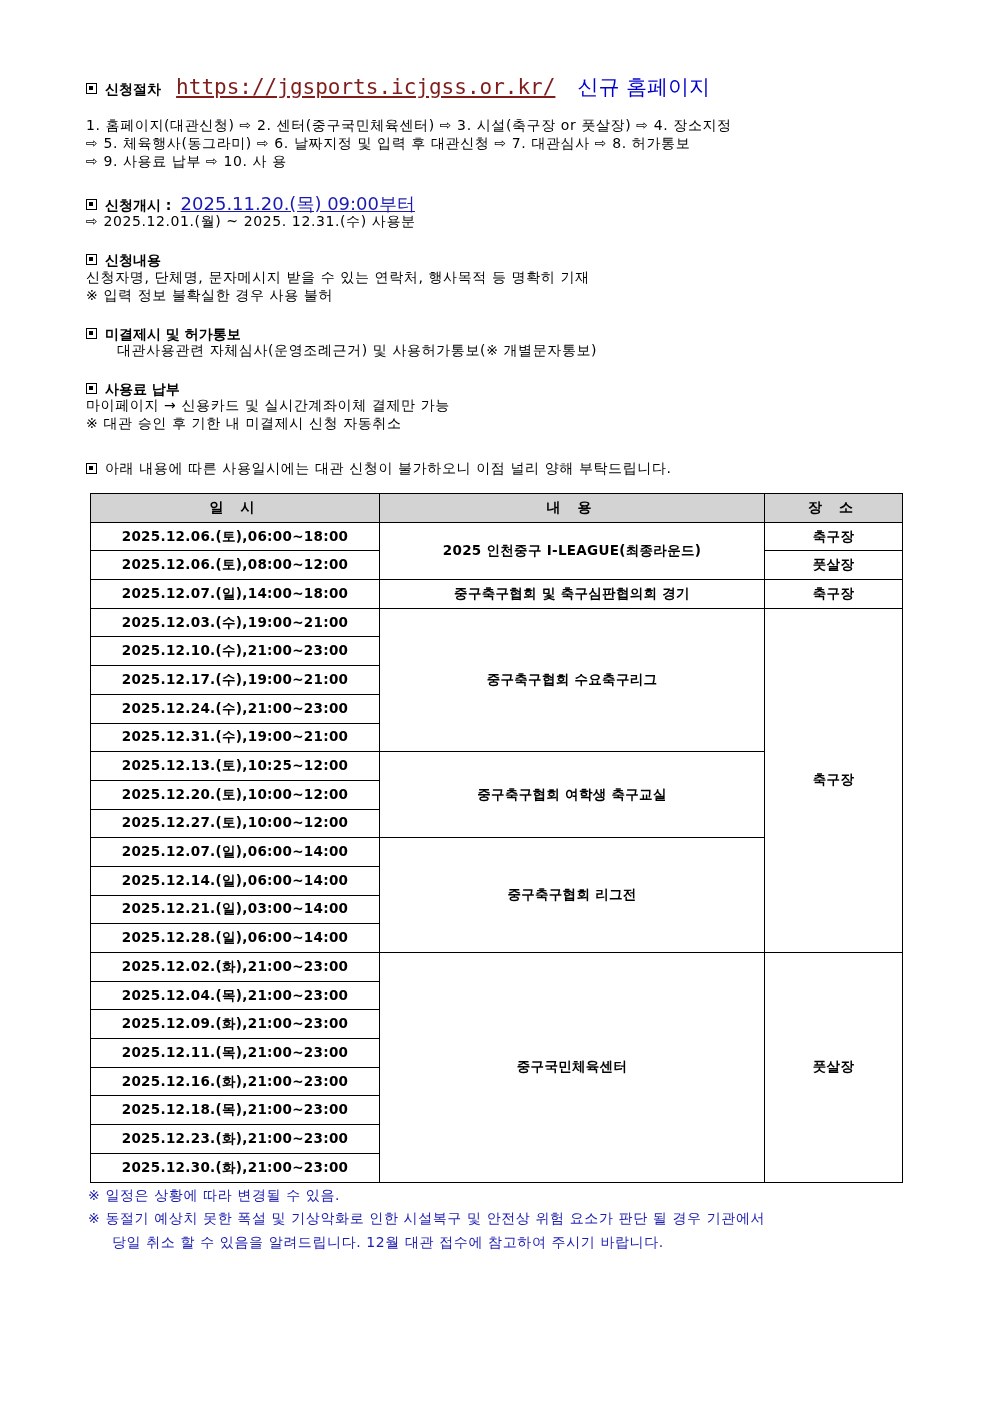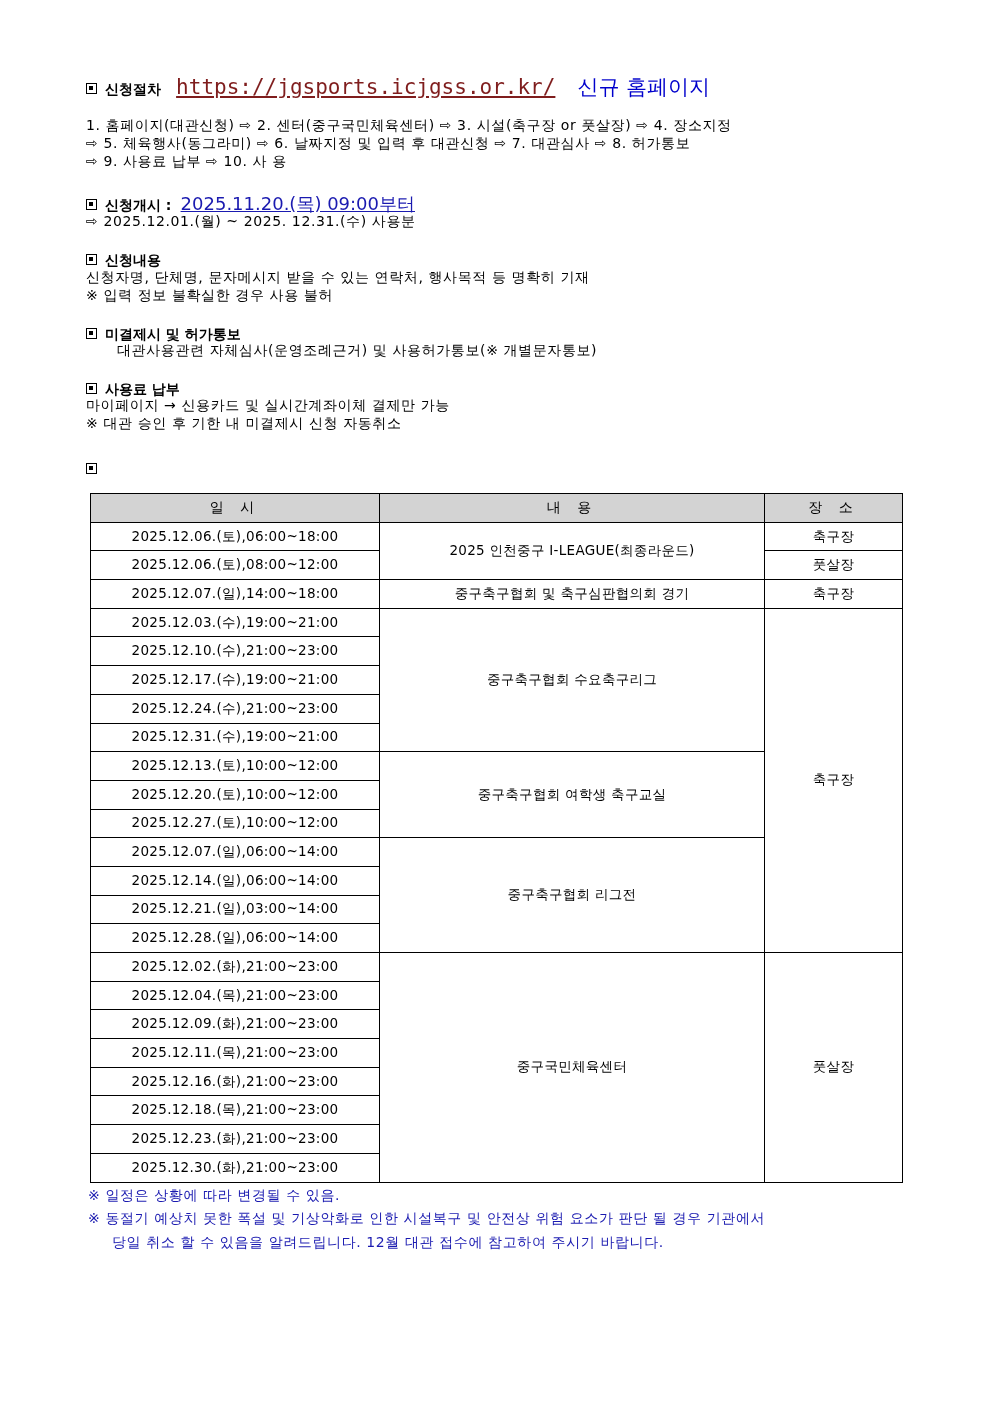--- a/index.html
+++ b/index.html
@@ -23,21 +23,21 @@
   .big-blue { color: #1a1ab0; font-size: 18px; font-weight: normal; text-decoration: underline; }
   .new-home { color: #0000cc; font-size: 21px; margin-left: 22px; }
 
   table.sched {
     position: absolute; left: 90px; top: 493px; width: 812px;
     border-collapse: collapse; table-layout: fixed;
     font-size: 13.5px; letter-spacing: 0.3px;
   }
   table.sched td, table.sched th {
     border: 1px solid #000; text-align: center; vertical-align: middle;
-    padding: 0; height: 27.7px; font-weight: normal;
+    padding: 0; height: 27.7px; font-weight: bold;
   }
   table.sched th { background: #d3d3d3; font-size: 14px; letter-spacing: 6px; }
   .foot { font-size: 14px; letter-spacing: 0.6px; }
 </style>
 </head>
 <body>
 
 <div class="abs" style="left:86px; top:73px;">
   <span class="box-icon"></span><span class="head">신청절차</span>
   <a class="url" style="margin-left:10px;">https://jgsports.icjgss.or.kr/</a><span class="new-home">신규 홈페이지</span>
@@ -63,21 +63,21 @@
 </div>
 <div class="abs line" style="left:86px; top:342px;margin-left:31px;">대관사용관련 자체심사(운영조례근거) 및 사용허가통보(※ 개별문자통보)</div>
 
 <div class="abs" style="left:86px; top:379px;">
   <span class="box-icon"></span><span class="head">사용료 납부</span>
 </div>
 <div class="abs line" style="left:86px; top:397px;">마이페이지 → 신용카드 및 실시간계좌이체 결제만 가능</div>
 <div class="abs line" style="left:86px; top:415px;">※ 대관 승인 후 기한 내 미결제시 신청 자동취소</div>
 
 <div class="abs line" style="left:86px; top:460px;">
-  <span class="box-icon"></span>
+  <span class="box-icon"></span><span>아래 내용에 따른 사용일시에는 대관 신청이 불가하오니 이점 널리 양해 부탁드립니다.</span>
 </div>
 
 <table class="sched">
   <colgroup>
     <col style="width:289px">
     <col style="width:385px">
     <col style="width:138px">
   </colgroup>
   <thead>
     <tr>
@@ -112,21 +112,21 @@
     <tr>
         <td>2025.12.17.(수),19:00~21:00</td>
       </tr>
     <tr>
         <td>2025.12.24.(수),21:00~23:00</td>
       </tr>
     <tr>
         <td>2025.12.31.(수),19:00~21:00</td>
       </tr>
     <tr>
-      <td>2025.12.13.(토),10:00~12:00</td>
+      <td>2025.12.13.(토),10:25~12:00</td>
       <td rowspan="3">중구축구협회 여학생 축구교실</td>
     </tr>
     <tr>
         <td>2025.12.20.(토),10:00~12:00</td>
       </tr>
     <tr>
         <td>2025.12.27.(토),10:00~12:00</td>
       </tr>
     <tr>
       <td>2025.12.07.(일),06:00~14:00</td>

